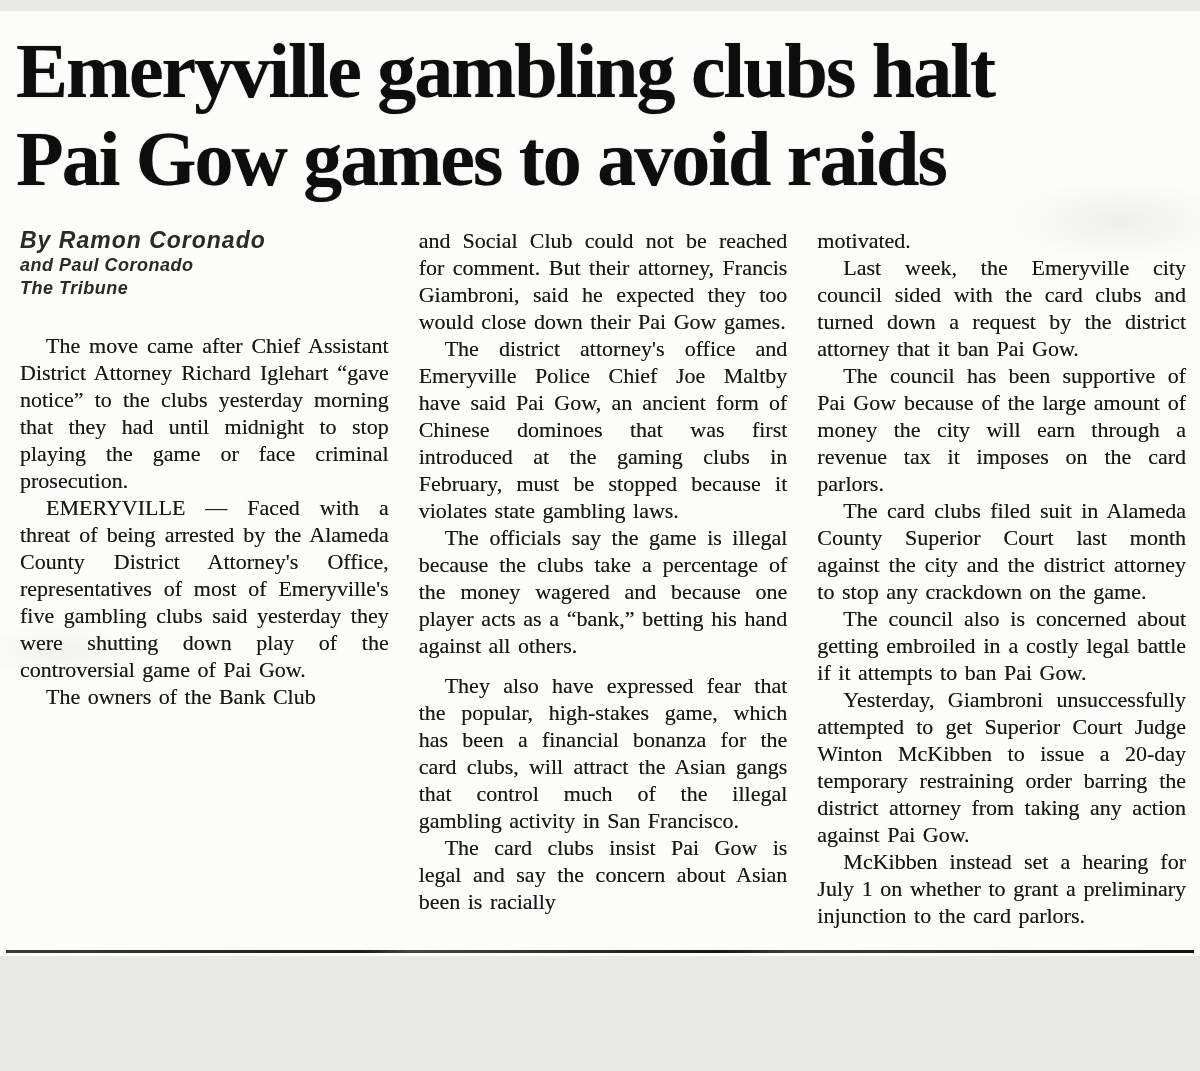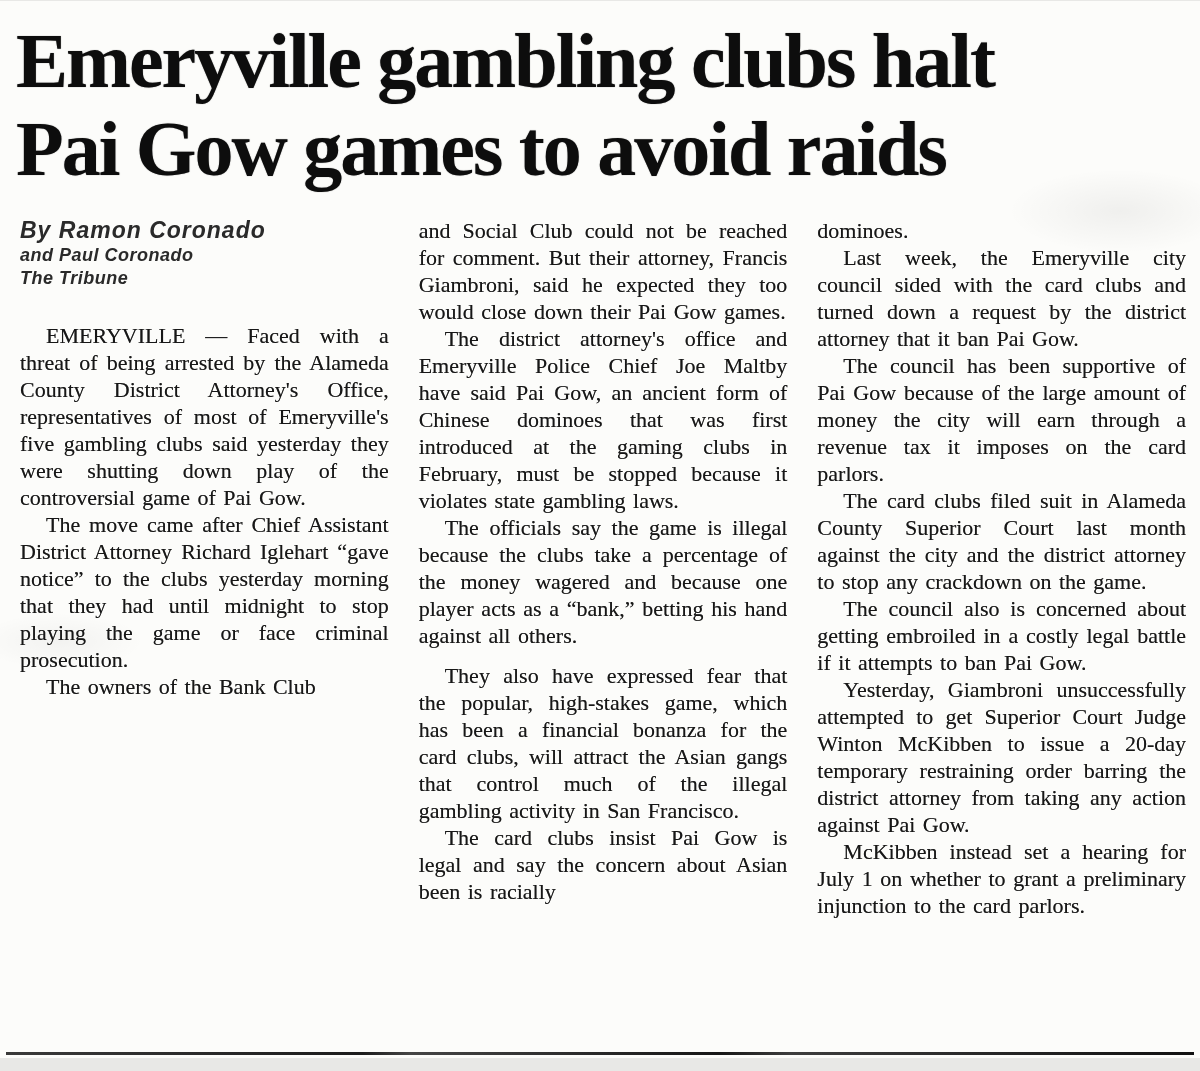--- a/index.html
+++ b/index.html
@@ -3,22 +3,22 @@
 <meta charset="utf-8">
 <style>
   html, body {
     margin: 0;
     padding: 0;
     background: #e8e8e6;
   }
   .page {
     position: relative;
     width: 1200px;
-    height: 1057px;
-    margin: 1px auto;
+    height: 945px;
+    margin: 11px auto;
     background:
       radial-gradient(ellipse 160px 60px at 1120px 210px, rgba(0,0,0,0.05), rgba(0,0,0,0) 70%),
       radial-gradient(ellipse 120px 40px at 60px 640px, rgba(0,0,0,0.04), rgba(0,0,0,0) 70%),
       #fcfcfa;
     overflow: hidden;
     color: #141414;
     font-family: "Liberation Serif", serif;
     -webkit-font-smoothing: antialiased;
   }
   .headline {
@@ -86,35 +86,35 @@
   </div>
 
   <div class="columns">
 
     <div class="col">
       <div class="byline">
         <div class="b-main">By Ramon Coronado</div>
         <div class="b-sub">and Paul Coronado</div>
         <div class="b-sub">The Tribune</div>
       </div>
+      <p>The move came after Chief Assistant District Attorney Richard Iglehart “gave notice” to the clubs yesterday morning that they had until midnight to stop playing the game or face criminal prosecution.</p>
       <p>EMERYVILLE — Faced with a threat of being arrested by the Alameda County District Attorney's Office, representatives of most of Emeryville's five gambling clubs said yesterday they were shutting down play of the controversial game of Pai Gow.</p>
-      <p>The move came after Chief Assistant District Attorney Richard Iglehart “gave notice” to the clubs yesterday morning that they had until midnight to stop playing the game or face criminal prosecution.</p>
       <p>The owners of the Bank Club</p>
     </div>
 
     <div class="col">
       <p class="noindent">and Social Club could not be reached for comment. But their attorney, Francis Giambroni, said he expected they too would close down their Pai Gow games.</p>
       <p>The district attorney's office and Emeryville Police Chief Joe Maltby have said Pai Gow, an ancient form of Chinese dominoes that was first introduced at the gaming clubs in February, must be stopped because it violates state gambling laws.</p>
       <p>The officials say the game is illegal because the clubs take a percentage of the money wagered and because one player acts as a “bank,” betting his hand against all others.</p>
       <p class="gap">They also have expressed fear that the popular, high-stakes game, which has been a financial bonanza for the card clubs, will attract the Asian gangs that control much of the illegal gambling activity in San Francisco.</p>
       <p>The card clubs insist Pai Gow is legal and say the concern about Asian been is racially</p>
     </div>
 
     <div class="col">
-      <p class="noindent">dominoes.</p>
+      <p class="noindent">motivated.</p>
       <p>Last week, the Emeryville city council sided with the card clubs and turned down a request by the district attorney that it ban Pai Gow.</p>
       <p>The council has been supportive of Pai Gow because of the large amount of money the city will earn through a revenue tax it imposes on the card parlors.</p>
       <p>The card clubs filed suit in Alameda County Superior Court last month against the city and the district attorney to stop any crackdown on the game.</p>
       <p>The council also is concerned about getting embroiled in a costly legal battle if it attempts to ban Pai Gow.</p>
       <p>Yesterday, Giambroni unsuccessfully attempted to get Superior Court Judge Winton McKibben to issue a 20-day temporary restraining order barring the district attorney from taking any action against Pai Gow.</p>
       <p>McKibben instead set a hearing for July 1 on whether to grant a preliminary injunction to the card parlors.</p>
     </div>
 
   </div>
 

